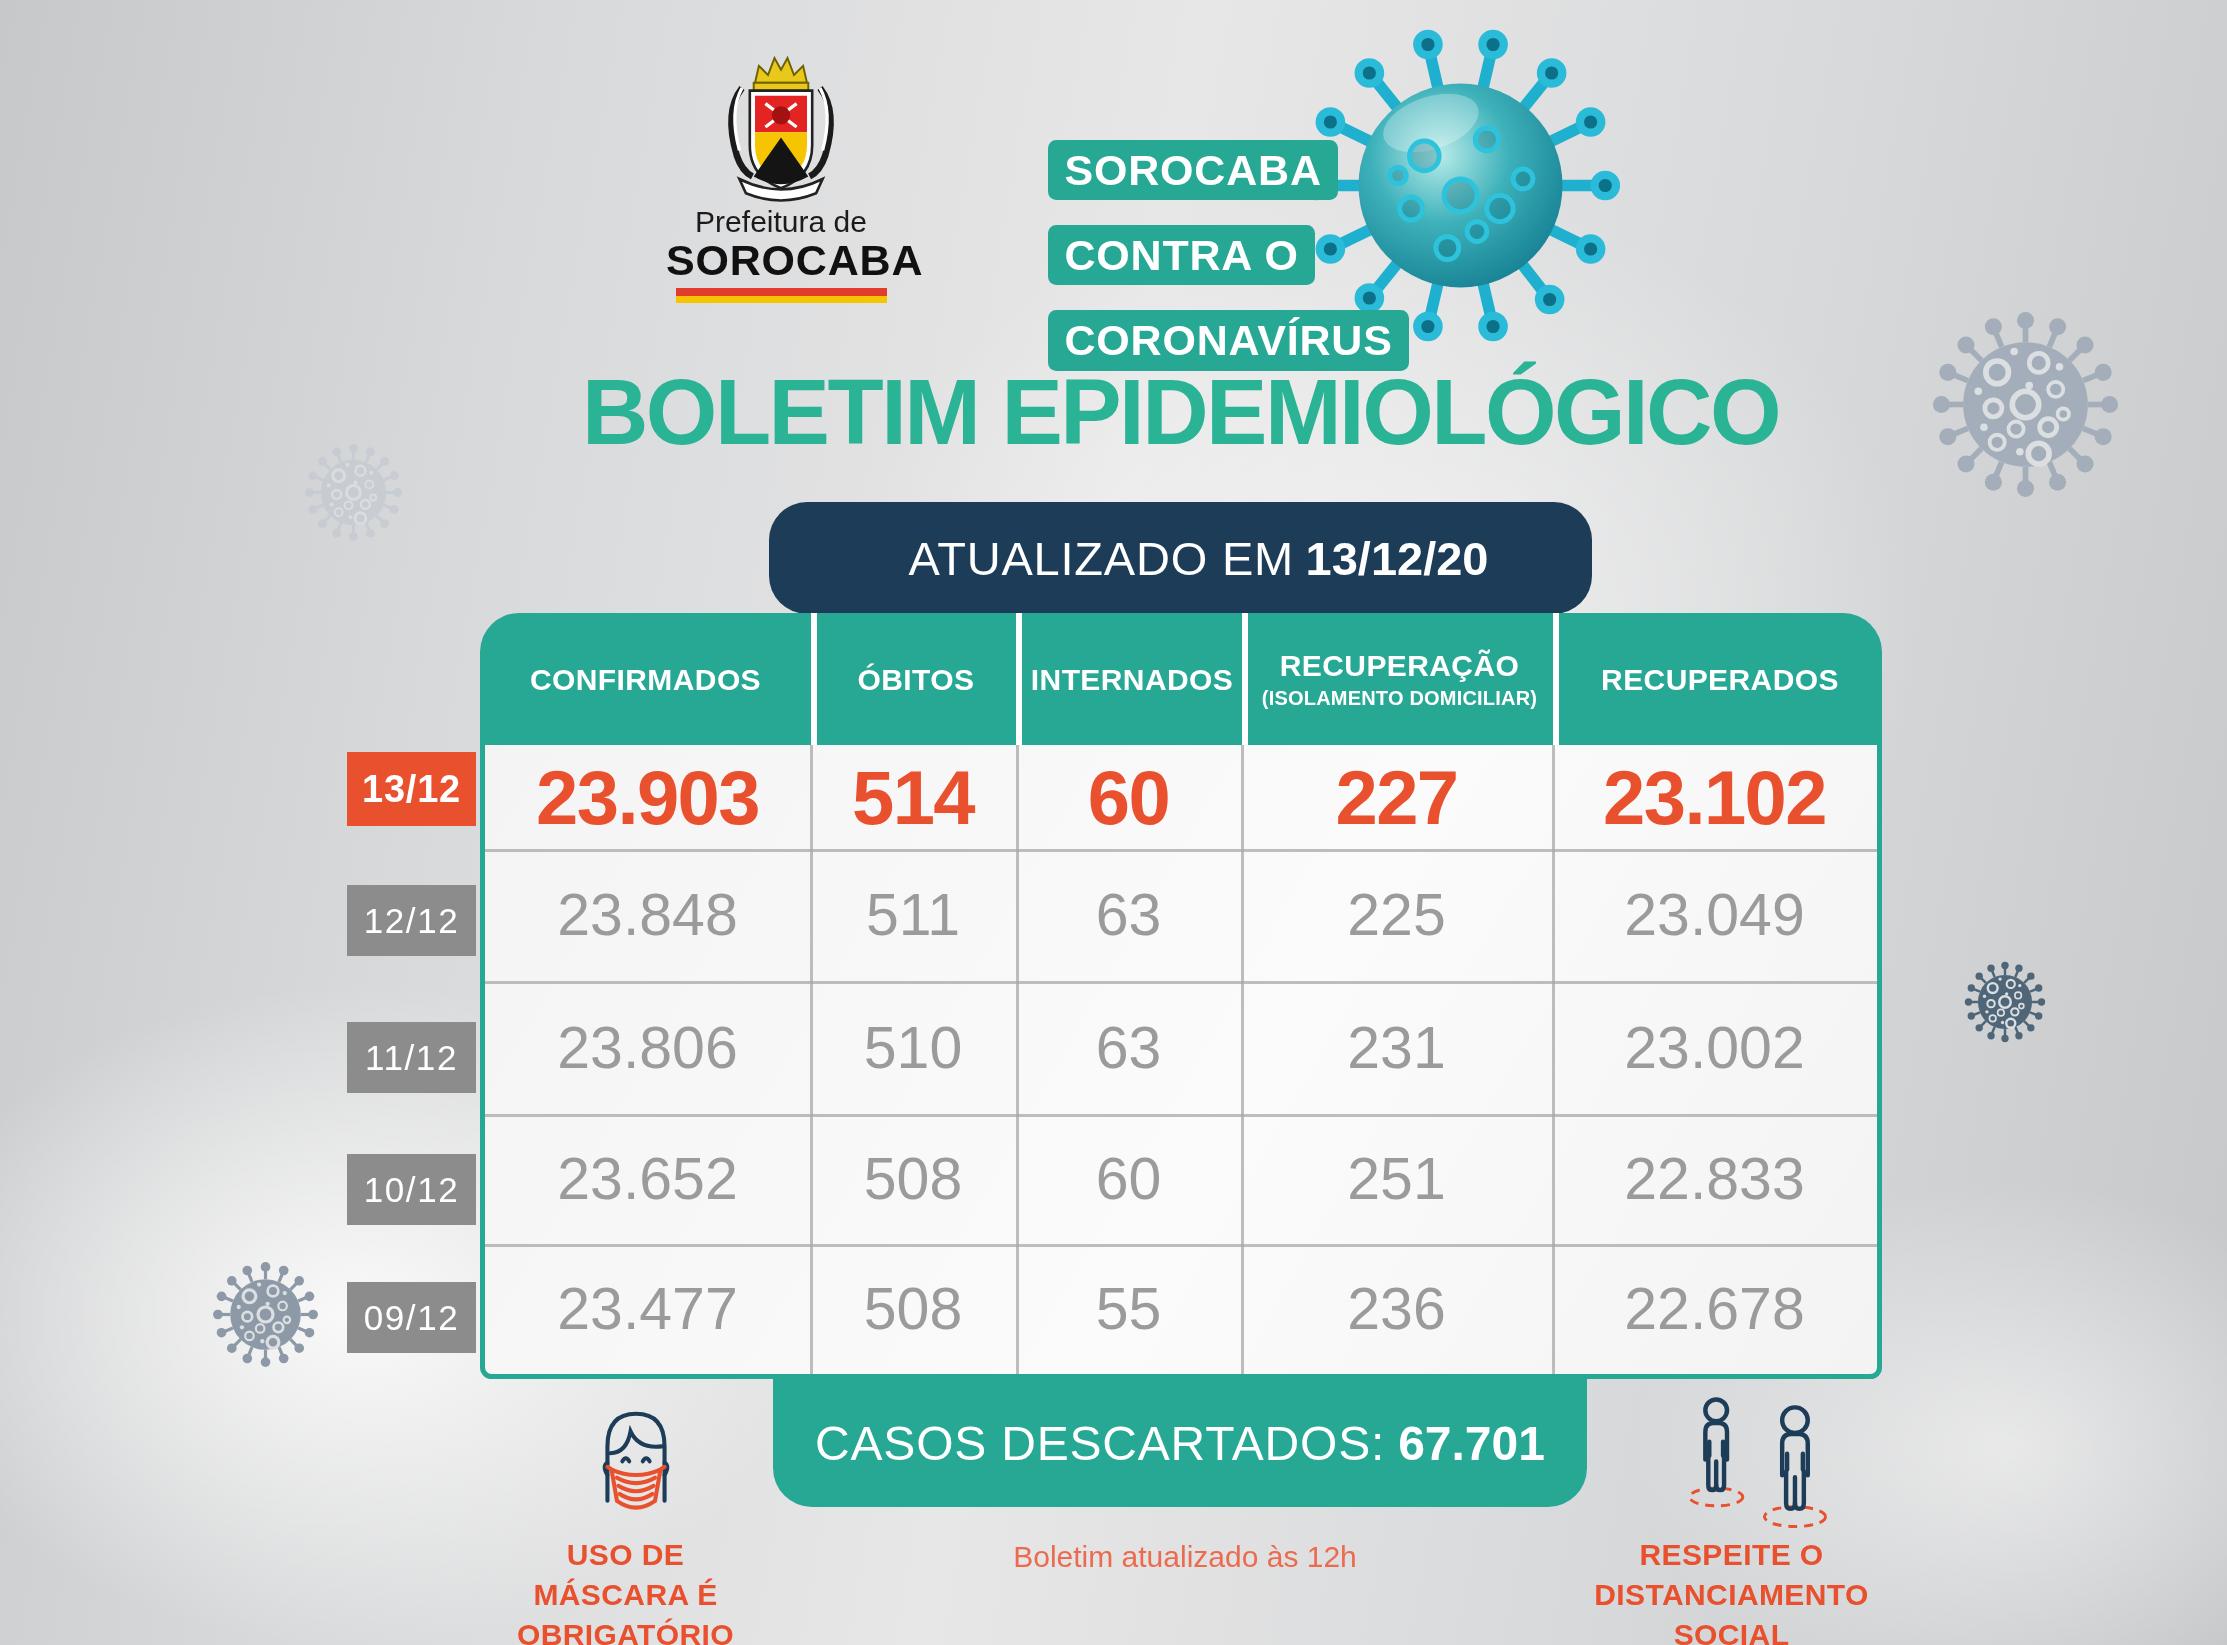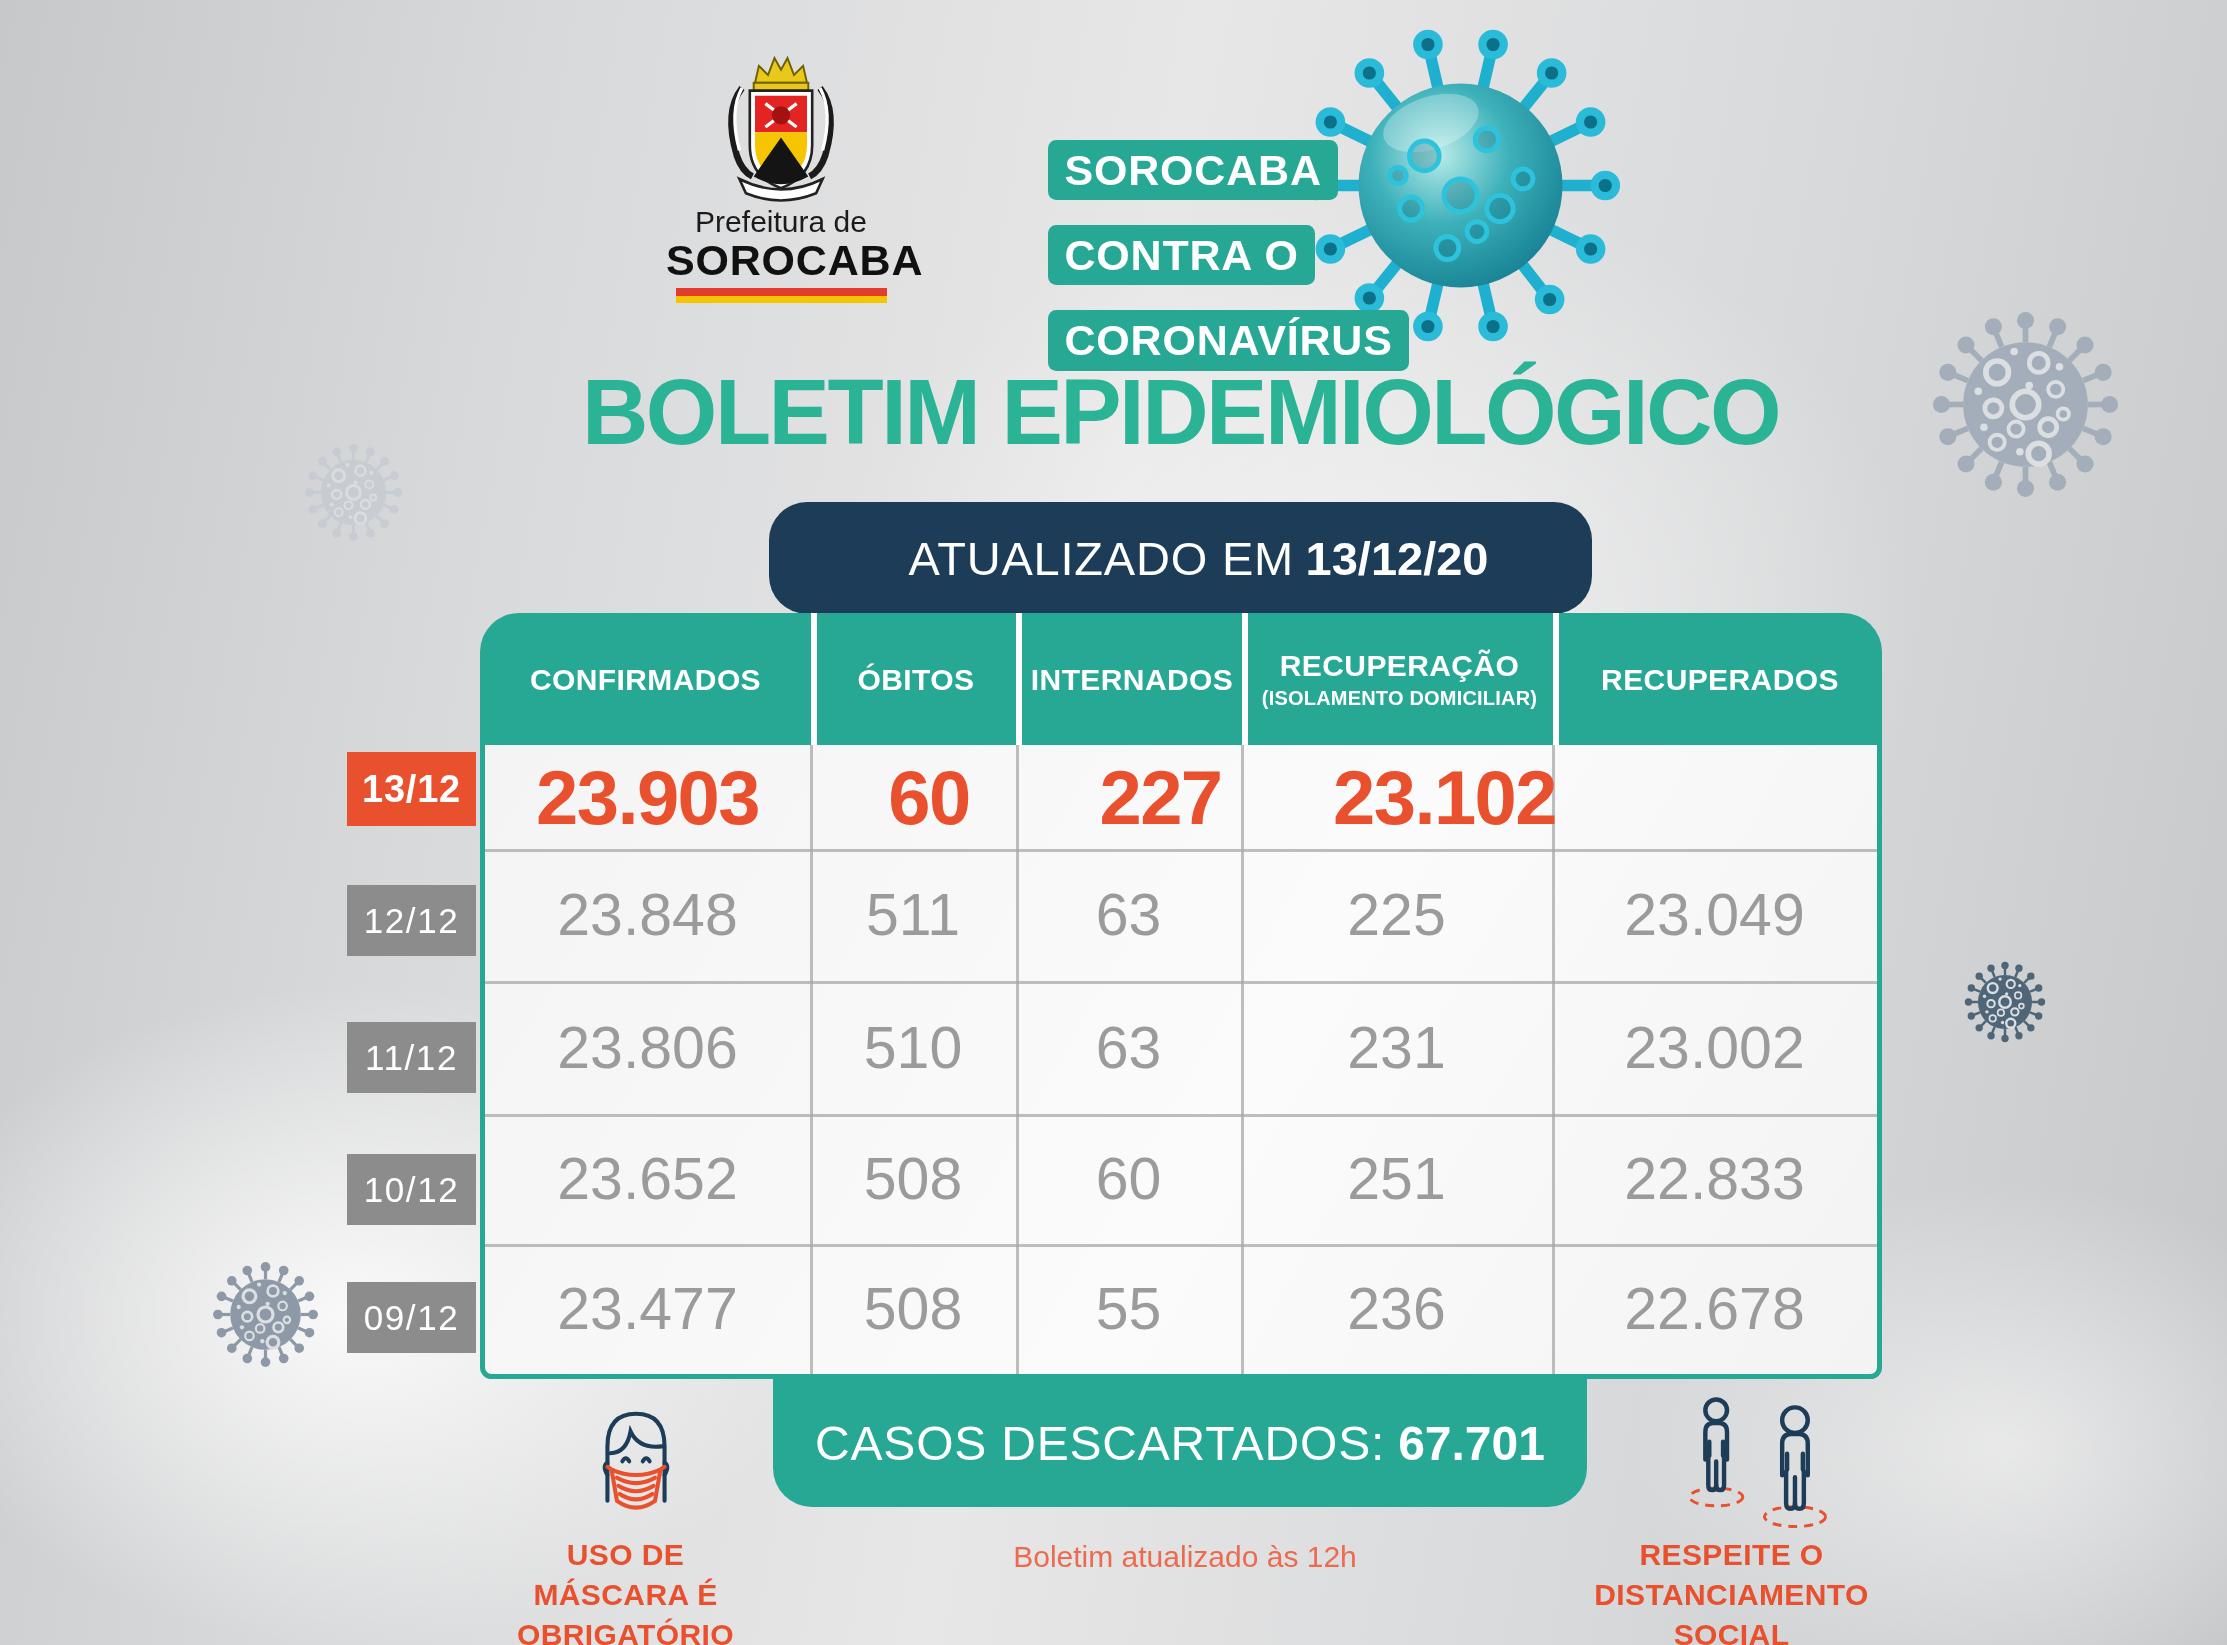--- a/index.html
+++ b/index.html
@@ -75,21 +75,21 @@
     background:linear-gradient(120deg,#f4f4f4,#fbfbfb 55%,#f3f3f3);
     border:5.8px solid var(--teal);border-top:0;border-radius:0 0 11.5px 11.5px;z-index:4;
   }
   .vline{position:absolute;top:0;bottom:0;width:3.3px;background:var(--grid-line);opacity:.75;}
   .vline.v1{left:325px;} .vline.v2{left:531px;} .vline.v3{left:756px;} .vline.v4{left:1067px;}
   .hline{position:absolute;left:0;right:0;height:3.3px;background:var(--grid-line);opacity:.75;}
   .hline.h1{top:104px;} .hline.h2{top:236px;} .hline.h3{top:369px;} .hline.h4{top:499px;}
 
   .vrow{position:absolute;left:0;right:0;display:grid;grid-template-columns:325px 206px 225px 311px 1fr;}
   .vrow .cell{display:flex;align-items:center;justify-content:center;white-space:nowrap;}
-  .vrow0{top:0;height:104px;gap:16px;}
+  .vrow0{top:0;height:104px;}
   .vrow1{top:104px;height:132px;}
   .vrow2{top:236px;height:133px;}
   .vrow3{top:369px;height:130px;}
   .vrow4{top:499px;height:129px;}
   .vrow0 .cell{font-size:76px;font-weight:700;letter-spacing:-1.6px;color:var(--orange);}
   .vrow1 .cell,.vrow2 .cell,.vrow3 .cell,.vrow4 .cell{
     font-size:59px;font-weight:300;color:var(--value-gray);font-stretch:condensed;letter-spacing:0;
   }
 
   
@@ -345,20 +345,21 @@
     <div class="vline v2"></div>
     <div class="vline v3"></div>
     <div class="vline v4"></div>
     <div class="hline h1"></div>
     <div class="hline h2"></div>
     <div class="hline h3"></div>
     <div class="hline h4"></div>
 
     <div class="vrow vrow0">
       <div class="cell">23.903</div>
+      <div class="cell">514</div>
       <div class="cell">60</div>
       <div class="cell">227</div>
       <div class="cell">23.102</div>
     </div>
     <div class="vrow vrow1">
       <div class="cell">23.848</div>
       <div class="cell">511</div>
       <div class="cell">63</div>
       <div class="cell">225</div>
       <div class="cell">23.049</div>

